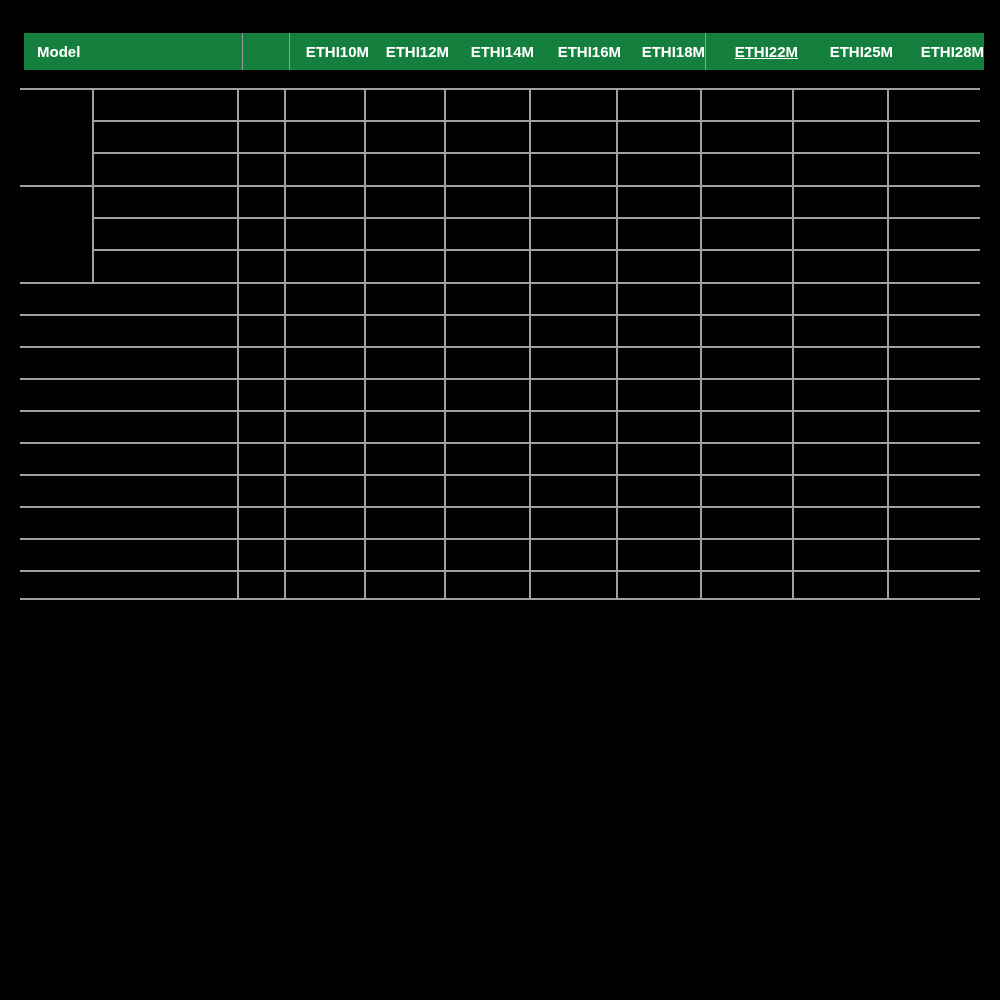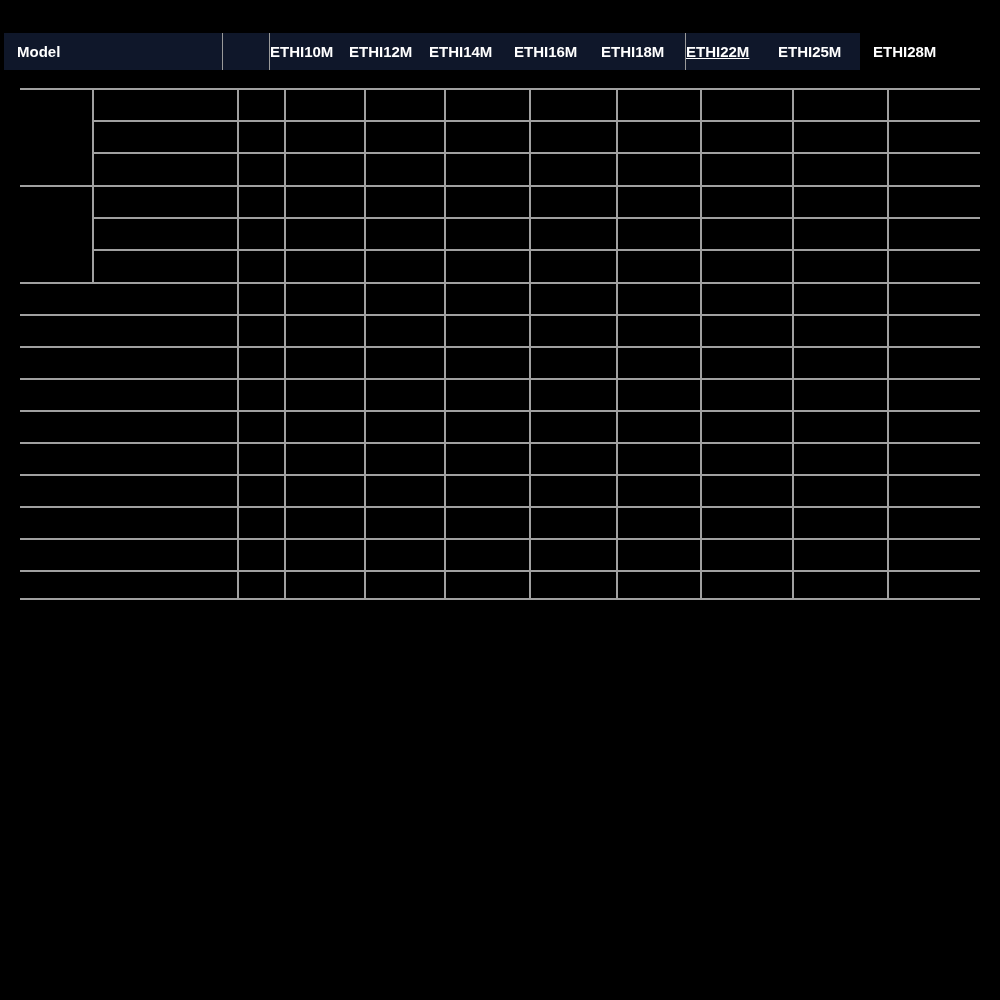--- a/index.html
+++ b/index.html
@@ -19,44 +19,44 @@
     left: 0;
     top: 0;
     width: 1000px;
     height: 1000px;
     background: #000000;
   }
 
   
   .header-band {
     position: absolute;
-    left: 4px;
+    left: 24px;
     top: 33px;
-    width: 856px;
+    width: 960px;
     height: 37px;
-    background: #0f172a;
+    background: #15803d;
     box-sizing: border-box;
   }
   .header-cell {
     position: absolute;
     top: 0;
     height: 37px;
     line-height: 37px;
     color: #ffffff;
     font-weight: bold;
     font-size: 15px;
     white-space: nowrap;
     box-sizing: border-box;
   }
   .header-cell.model-cell {
     text-align: left;
     padding-left: 13px;
   }
   .header-cell.model-col {
-    text-align: left;
+    text-align: right;
   }
   
   .hdr-sep {
     position: absolute;
     top: 0;
     width: 1px;
     height: 37px;
     background: #9a9a9a;
   }
 

